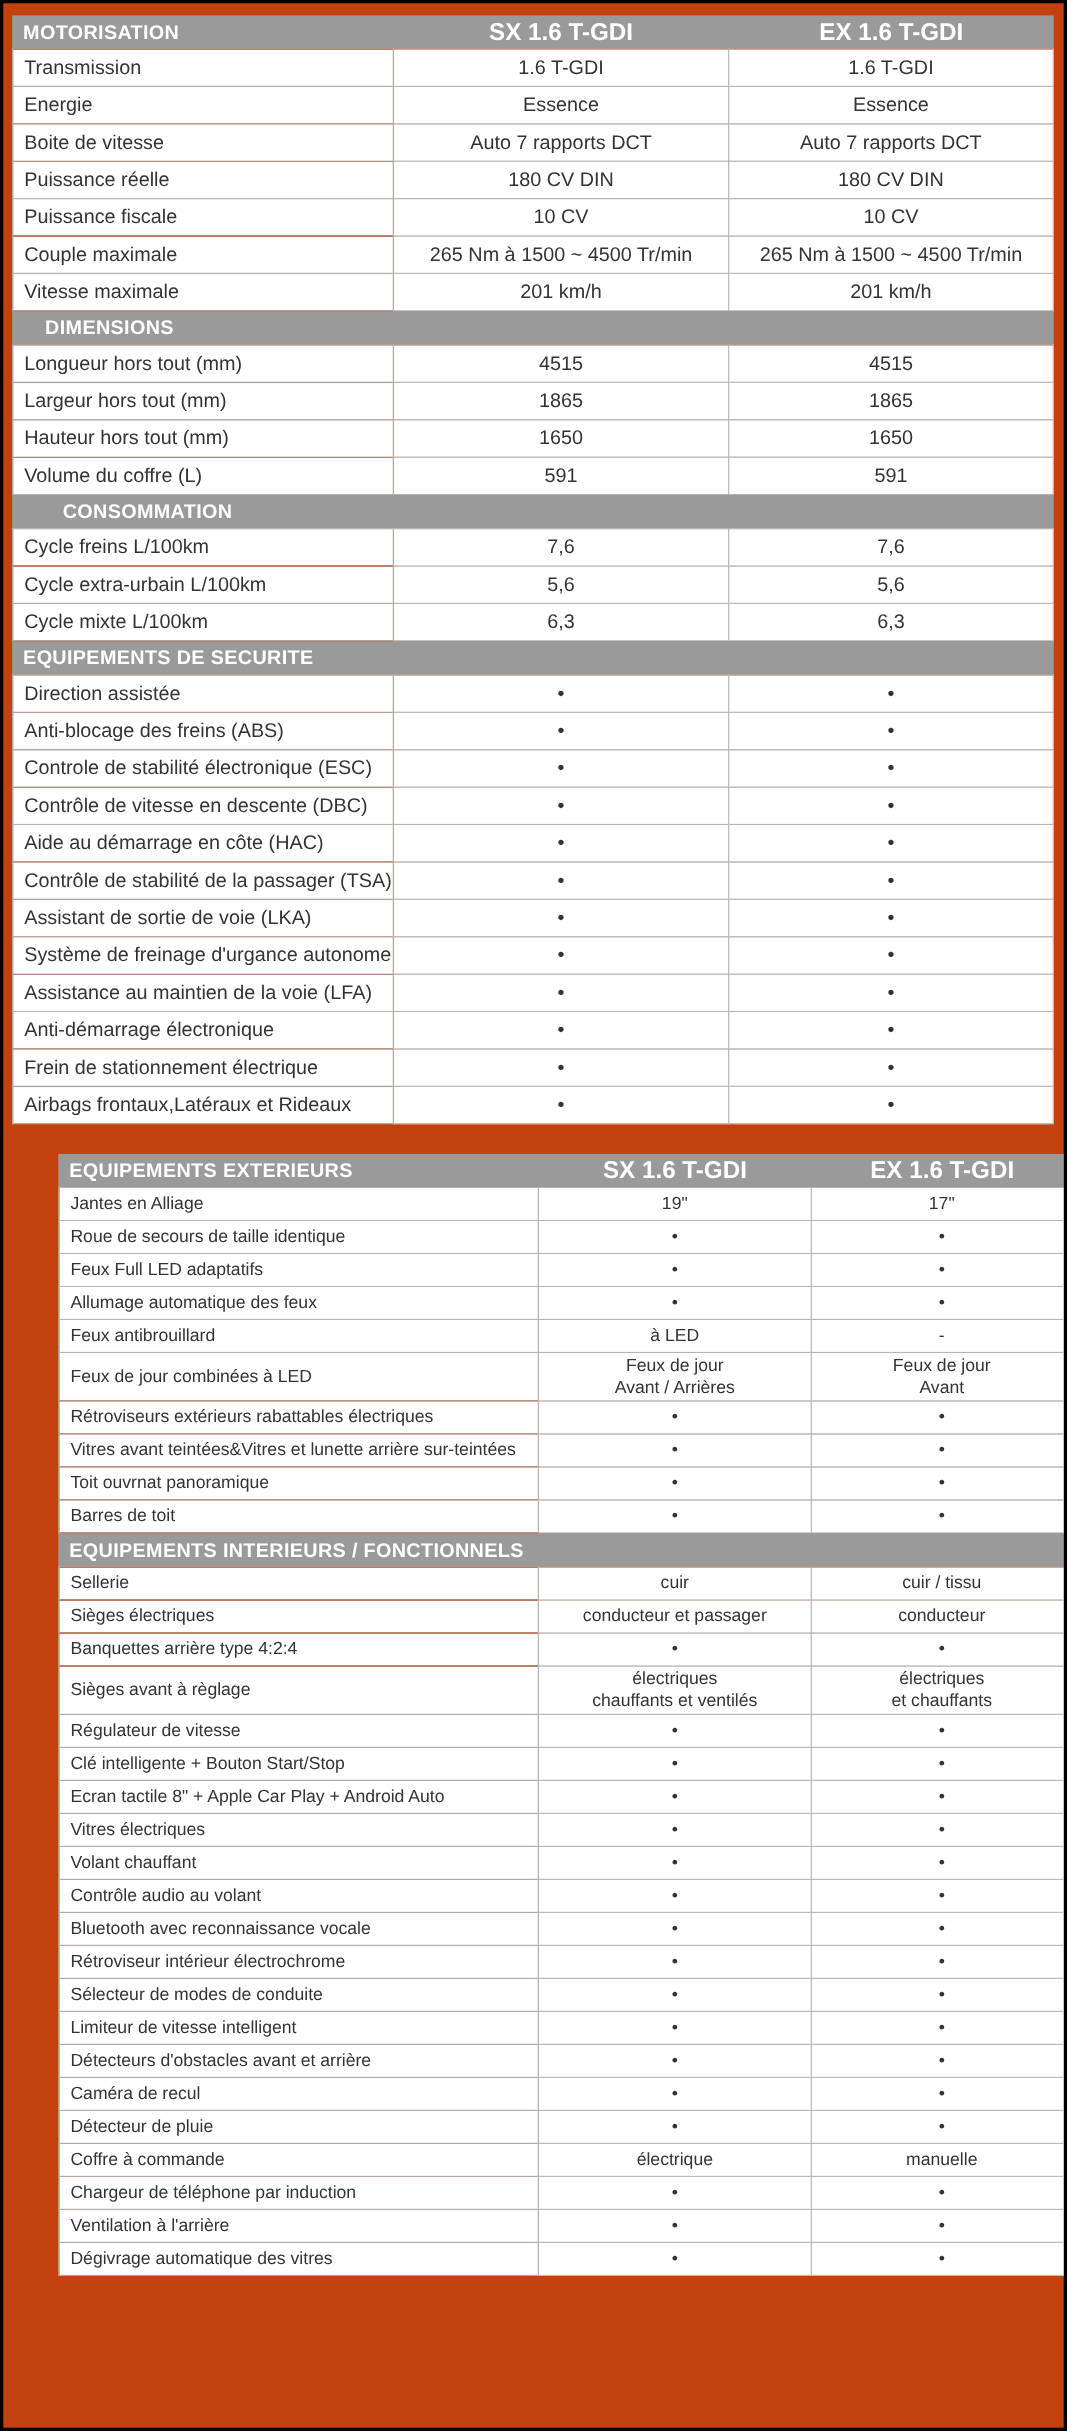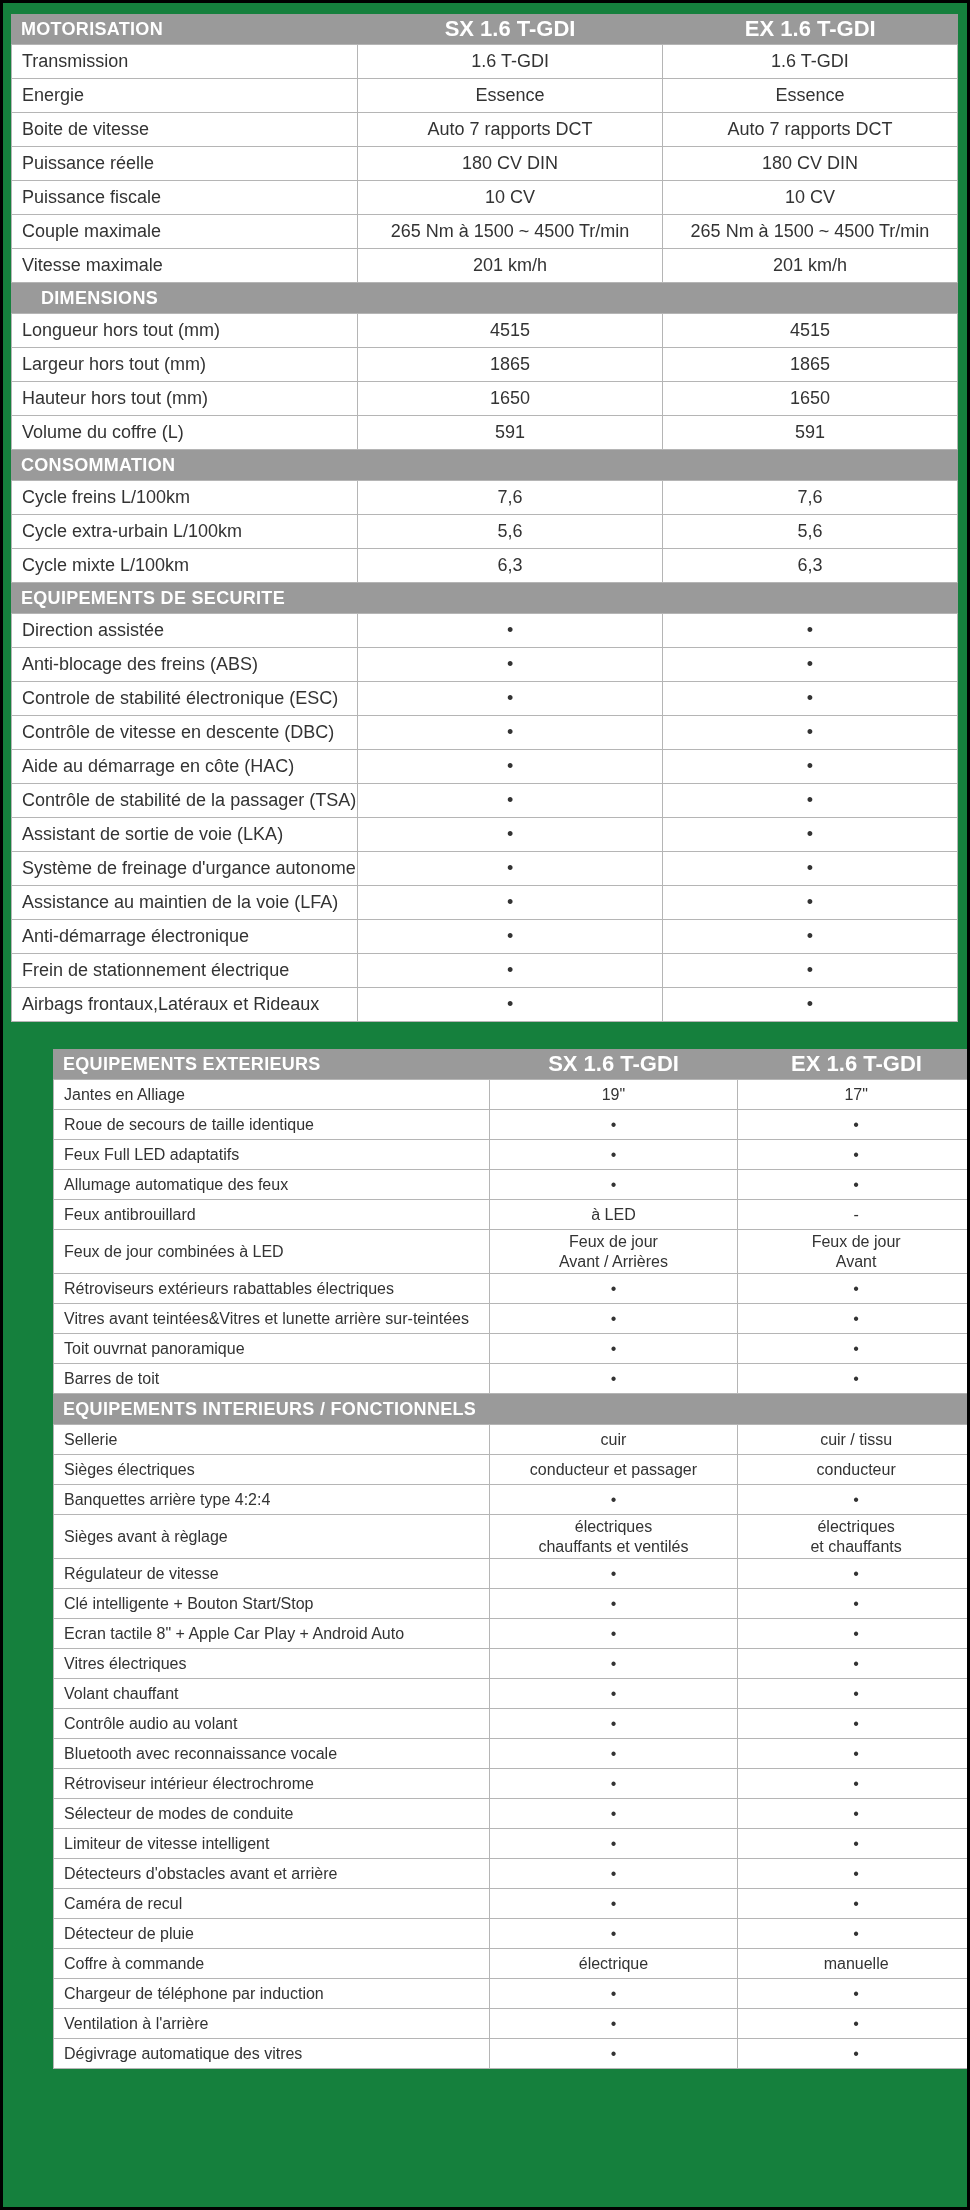--- a/index.html
+++ b/index.html
@@ -8,21 +8,21 @@
     --text:#333333;
     --band-text:#ffffff;
     --frame:#000000;
   }
   html,body{margin:0;padding:0;background:#ffffff;}
   .page{
     box-sizing:border-box;
     width:970px;
     height:2210px;
     border:3px solid var(--frame);
-    background:#15803d;
+    background:#c2410c;
     padding:11px 0 0 8px;
     font-family:"Liberation Sans", sans-serif;
     color:var(--text);
     overflow:hidden;
   }
   .spec-table{margin:0;}
   .spec-table + .spec-table{margin-top:27px;padding-left:42px;}
   .band{
     display:flex;
     align-items:center;
@@ -156,21 +156,21 @@
               <td class="value">1650</td>
             </tr>
             <tr>
               <td class="label">Volume du coffre (L)</td>
               <td class="value">591</td>
               <td class="value">591</td>
             </tr>
           </tbody>
         </table>
         <div class="band">
-          <div class="band-title" style="width: 36.6%;">CONSOMMATION</div>
+          <div class="band-title" style="width: 36.6%; margin-left: 36px;">CONSOMMATION</div>
           <div class="band-col" style="width: 32.2%;"></div>
           <div class="band-col" style="width: 31.2%;"></div>
         </div>
         <table class="rows t1">
           <colgroup>
             <col style="width: 36.6%;">
             <col style="width: 32.2%;">
             <col style="width: 31.2%;">
           </colgroup>
           <tbody>

